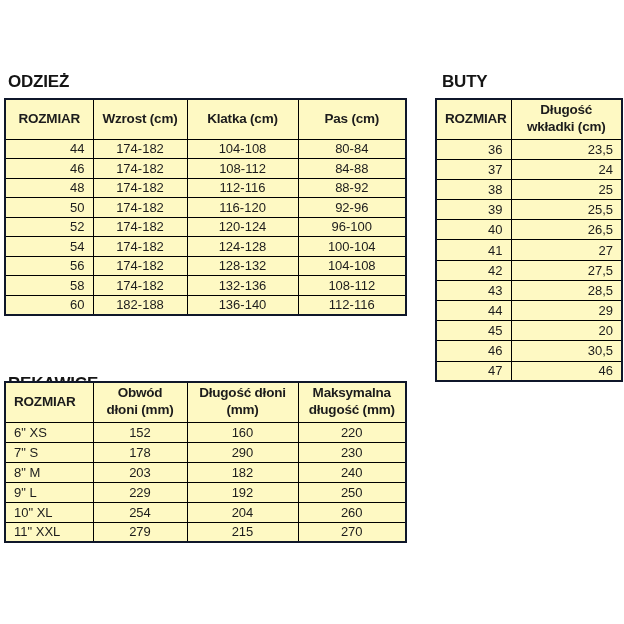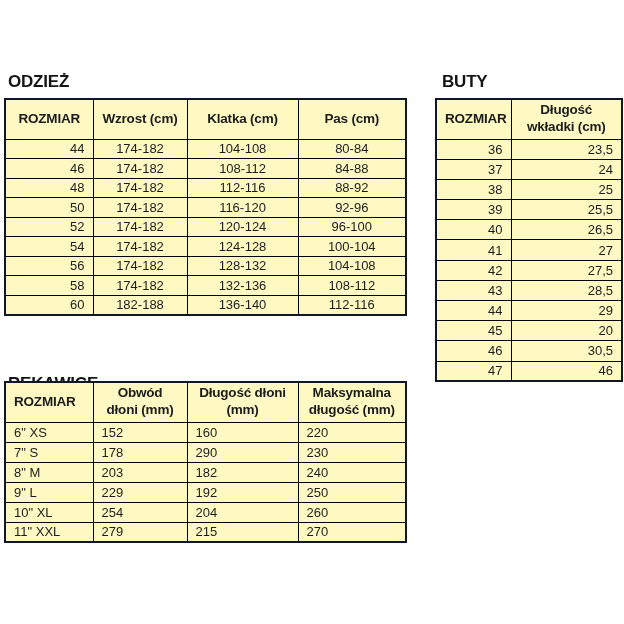--- a/index.html
+++ b/index.html
@@ -66,21 +66,21 @@
   #buty-table td { text-align: right; height: 20.2px; }
 
   
   #rekawice-table { left: 4px; top: 381px; width: 401px; }
   #rekawice-table col:nth-child(1) { width: 88px; }
   #rekawice-table col:nth-child(2) { width: 94px; }
   #rekawice-table col:nth-child(3) { width: 111px; }
   #rekawice-table col:nth-child(4) { width: 108px; }
   #rekawice-table th:first-child { text-align: left; }
   #rekawice-table td:first-child { text-align: left; }
-  #rekawice-table td:not(:first-child) { text-align: left; }
+  #rekawice-table td:not(:first-child) { text-align: center; }
   #rekawice-table td { height: 20px; }
 </style>
 </head>
 <body>
 
 <div class="page">
 
   <div class="section-title" id="odziez-title">ODZIEŻ</div>
 
   <table id="odziez-table">

